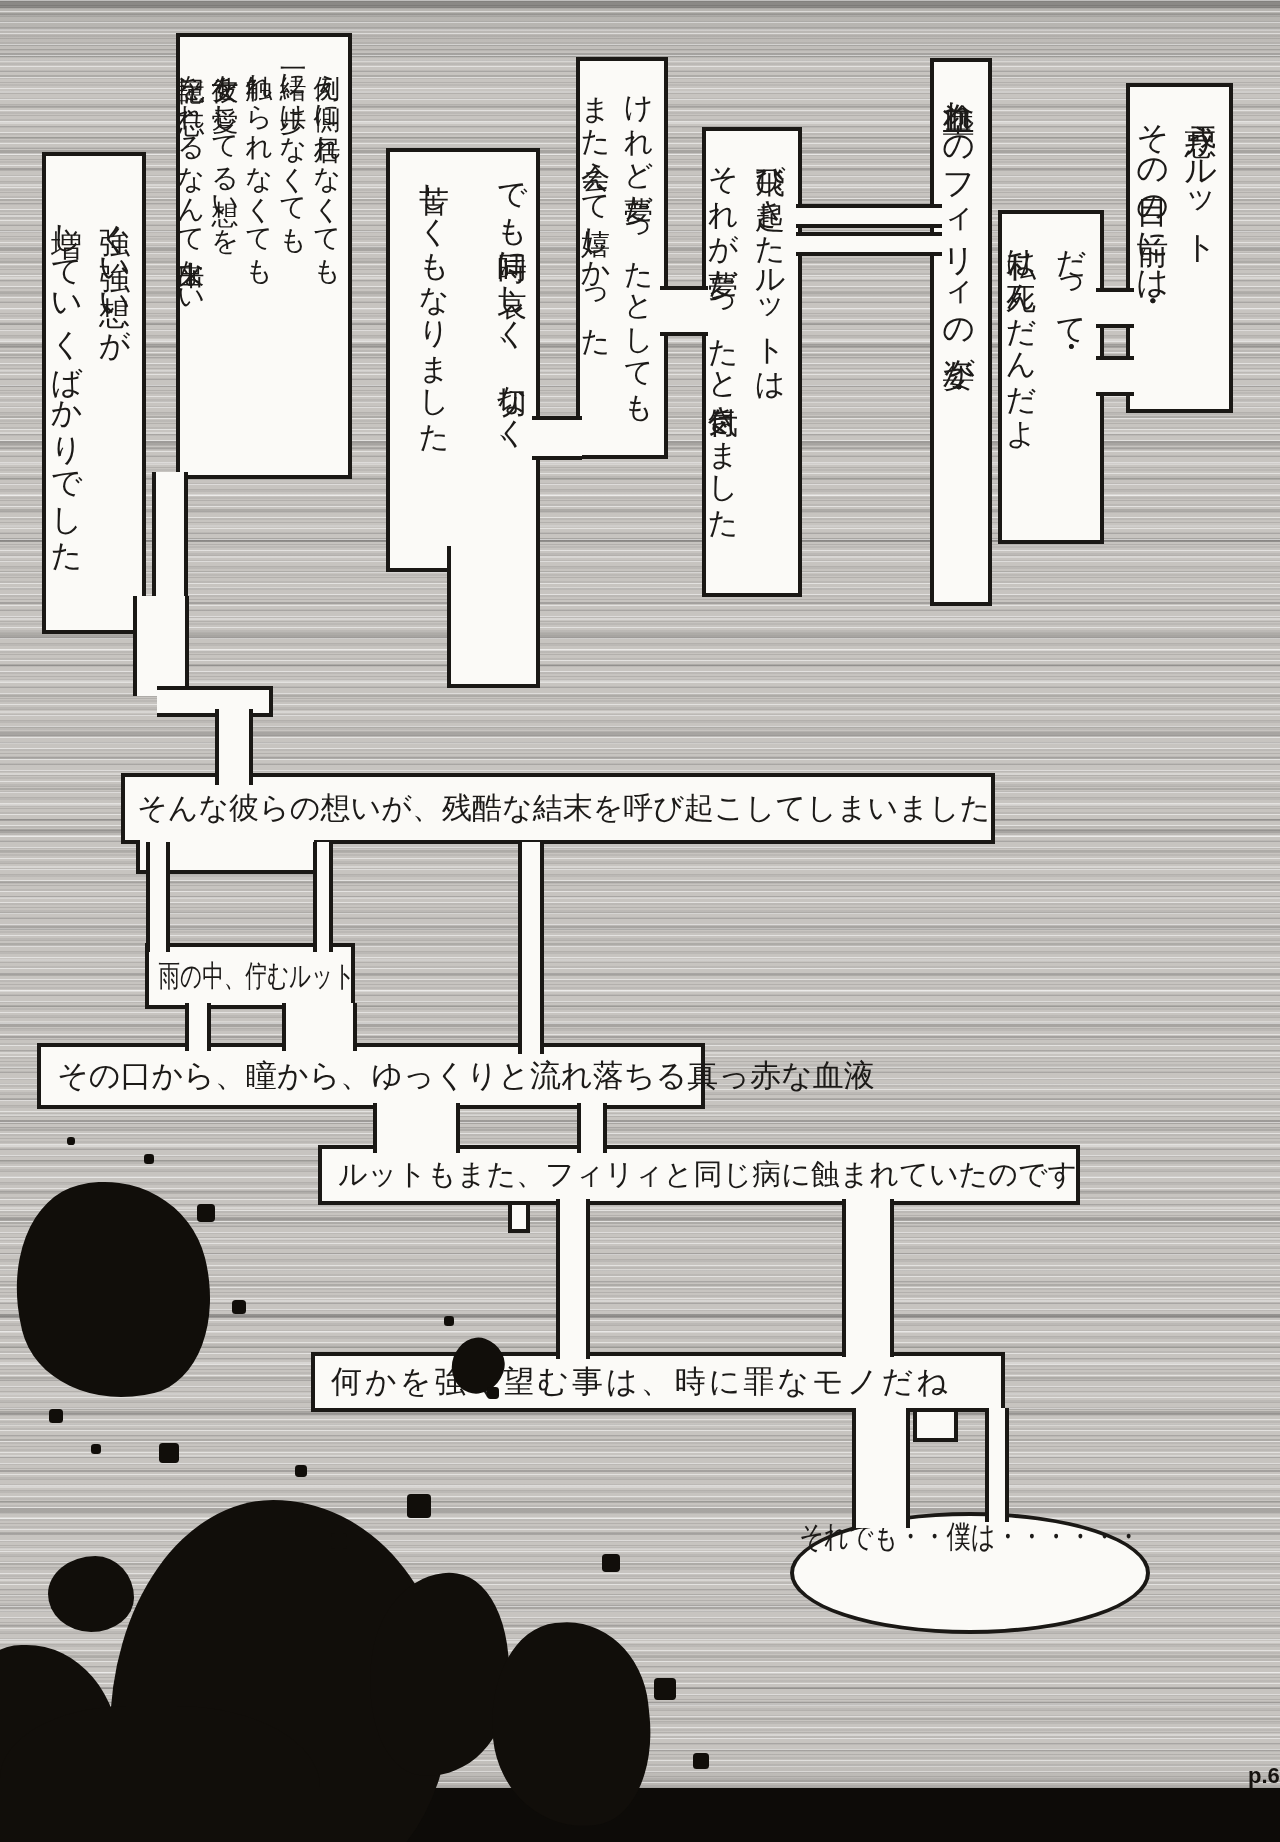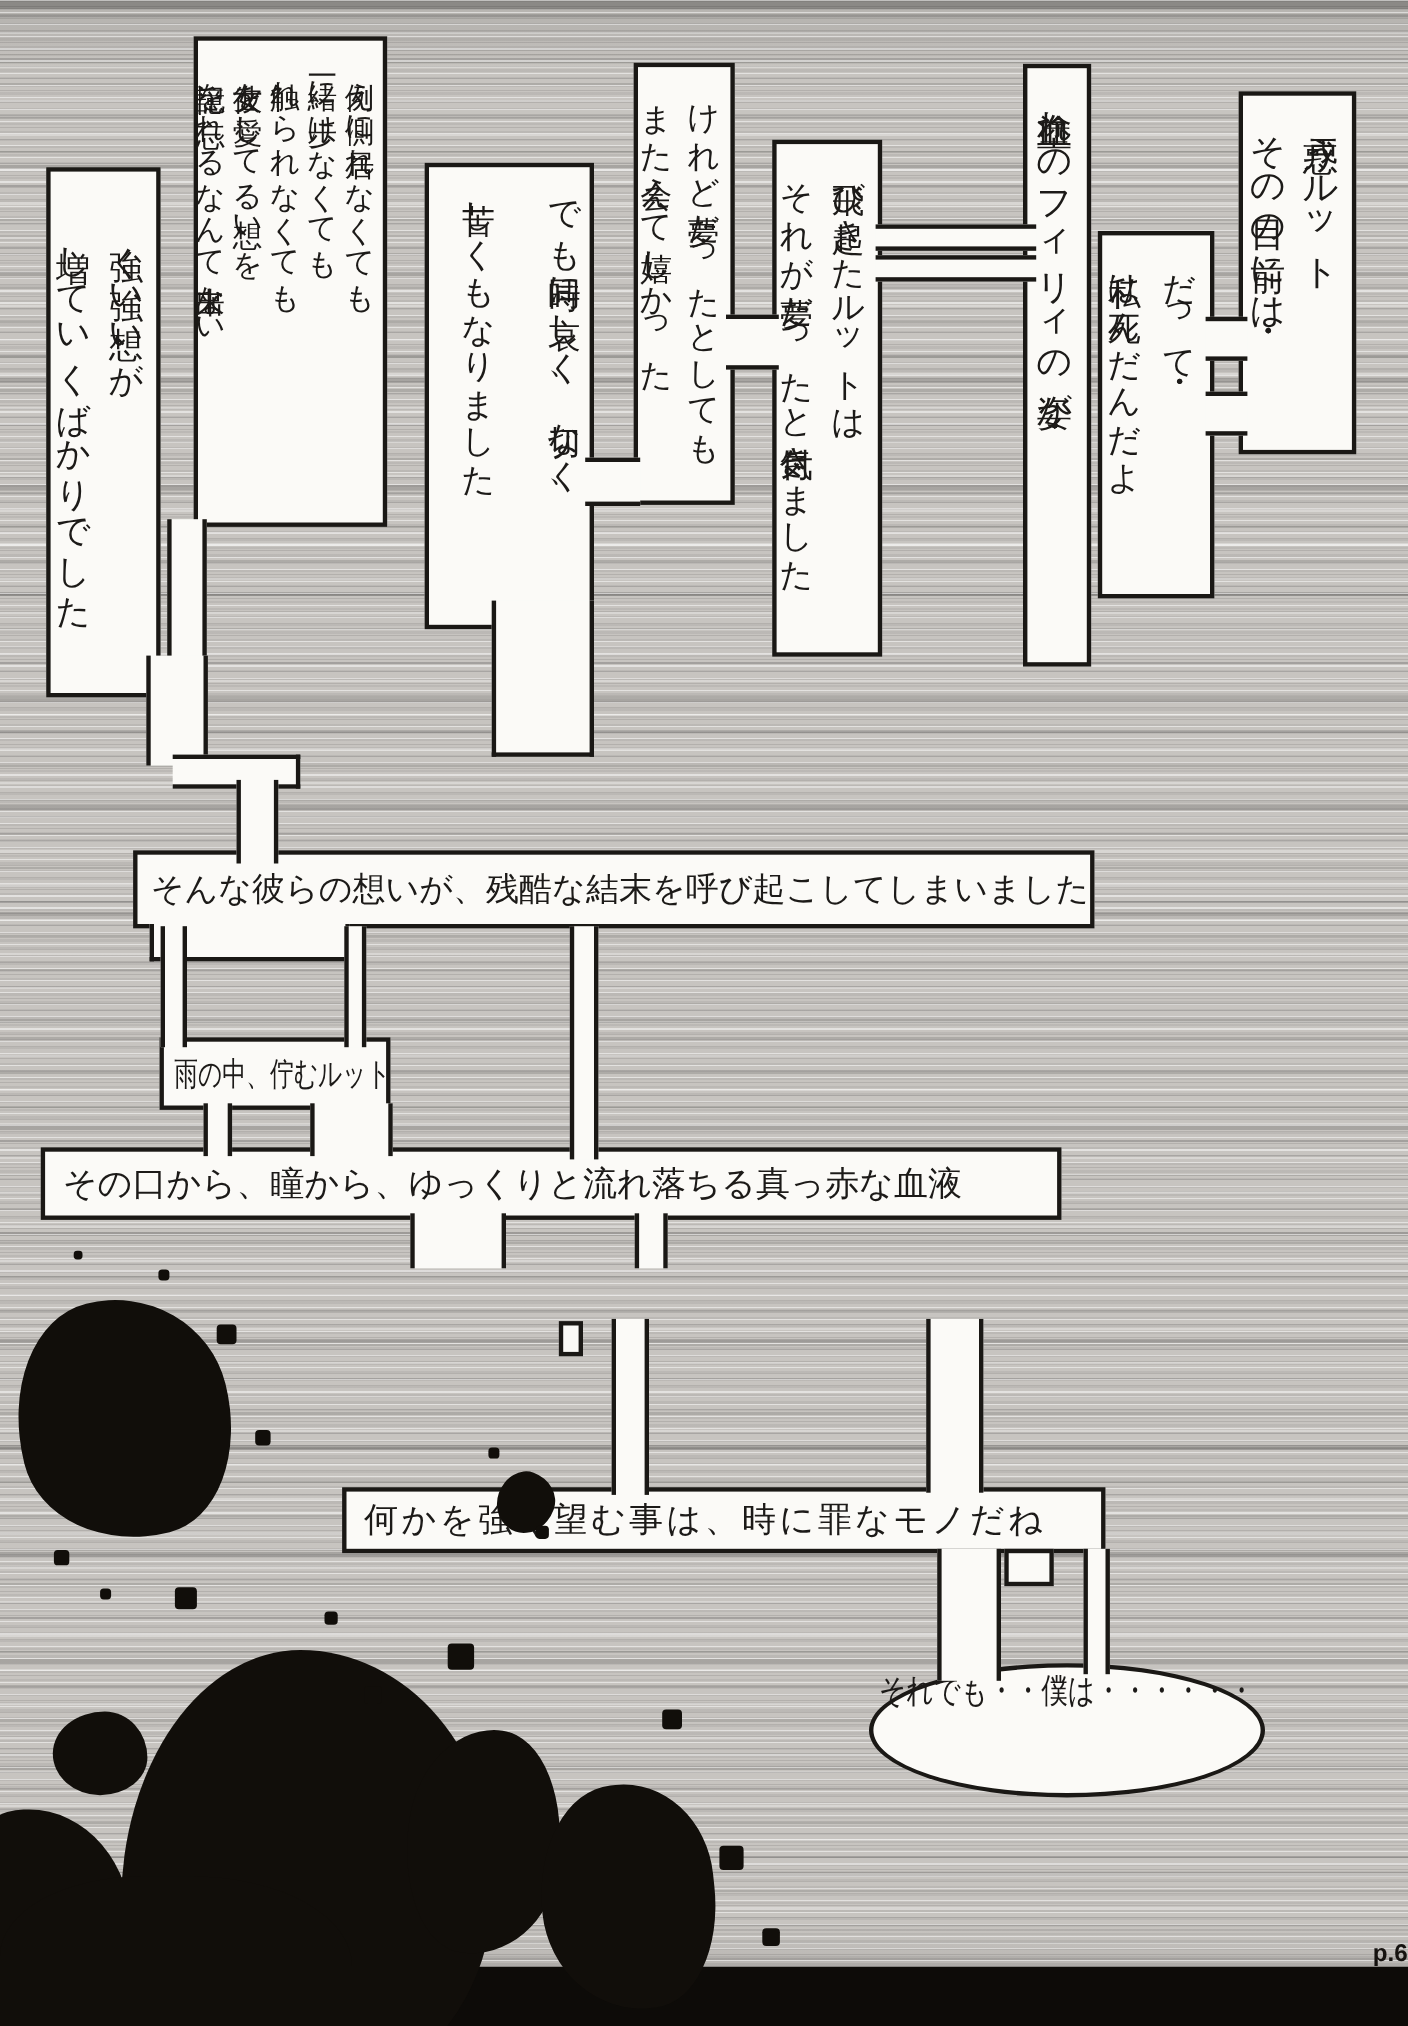--- a/index.html
+++ b/index.html
@@ -117,24 +117,27 @@
   </div>
 
   <div class="box" style="left:121px;top:773px;width:874px;height:71px;">
     <div class="htext" style="font-size:30px;padding-left:12px;">そんな彼らの想いが、残酷な結末を呼び起こしてしまいました</div>
   </div>
 
   <div class="box" style="left:145px;top:943px;width:210px;height:66px;">
     <div class="htext" style="font-size:30px;transform:scaleX(0.72);transform-origin:8px center;padding-left:10px;">雨の中、佇むルット</div>
   </div>
 
-  <div class="box" style="left:37px;top:1043px;width:928px;height:66px;text-align:right;">
+  <div class="box" style="left:37px;top:1043px;width:668px;height:66px;text-align:right;">
     <div class="htext" style="font-size:31px;">その口から、瞳から、ゆっくりと流れ落ちる真っ赤な血液</div>
   </div>
 
+  <div class="box" style="left:318px;top:1145px;width:762px;height:60px;">
+    <div class="htext" style="font-size:29px;">ルットもまた、フィリィと同じ病に蝕まれていたのです</div>
+  </div>
 
   <div class="box" style="left:311px;top:1352px;width:694px;height:60px;">
     <div class="htext" style="font-size:31px;letter-spacing:3px;">何かを強く望む事は、時に罪なモノだね</div>
   </div>
 
   <div class="ellipse" style="left:790px;top:1512px;width:360px;height:122px;">
     <span style="font-size:31px;transform:scaleX(0.78);display:inline-block;">それでも・・僕は・・・・・・</span>
   </div>
 
   <div class="band" style="left:0;top:1788px;width:1280px;height:54px;"></div>

